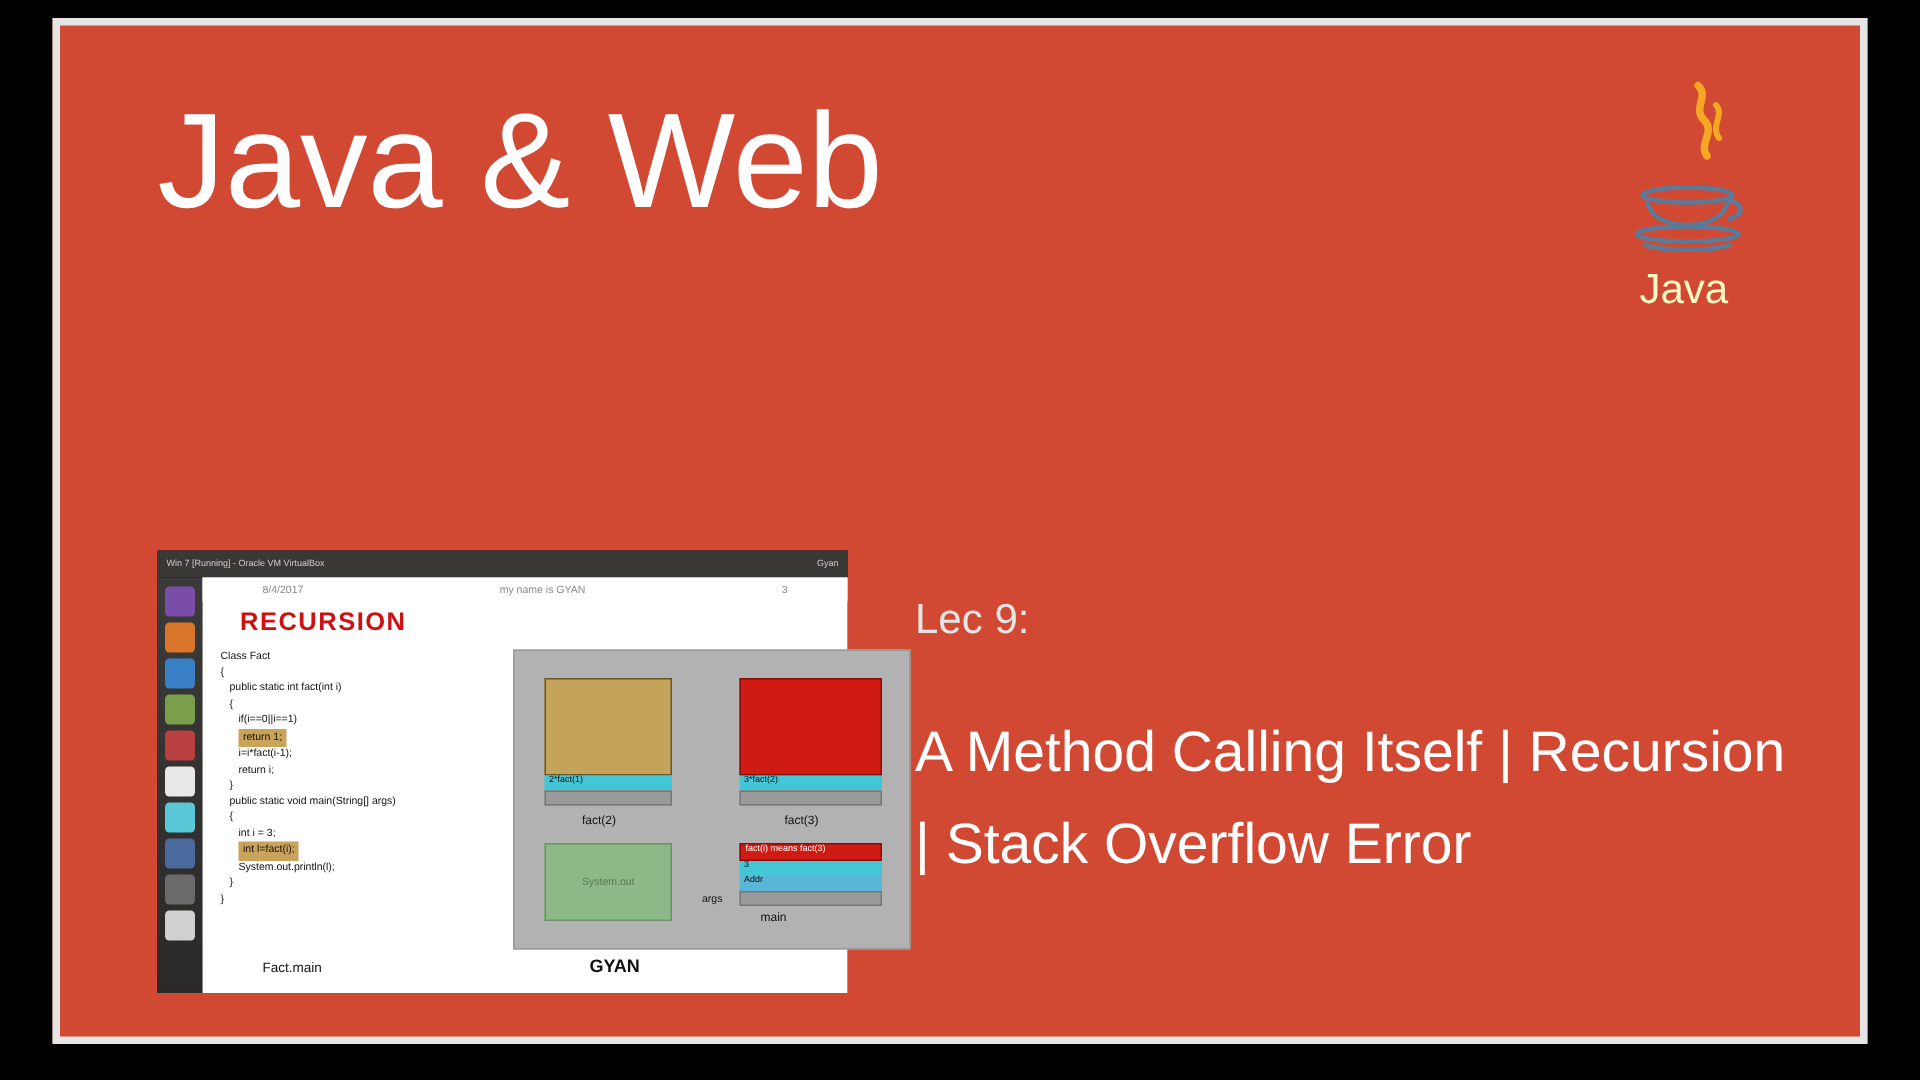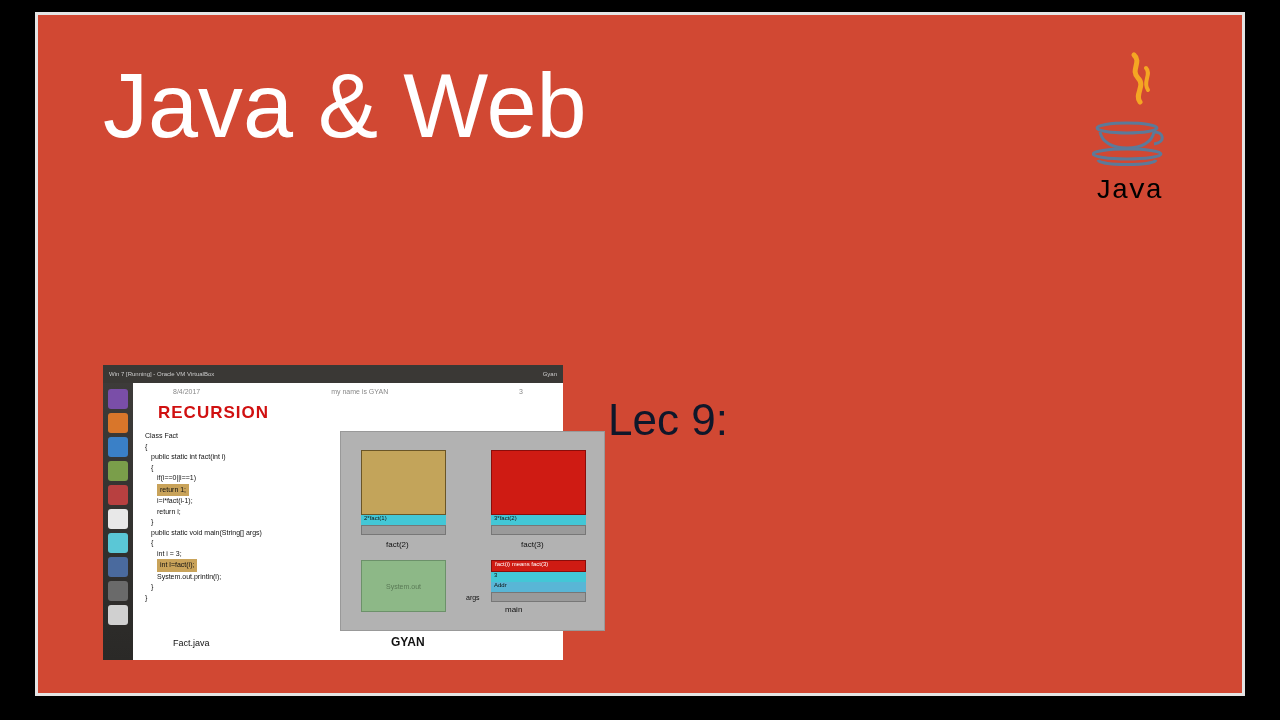--- a/index.html
+++ b/index.html
@@ -10,21 +10,21 @@
       overflow: hidden;
       font-family: 'Segoe UI Light', 'Segoe UI', Arial, sans-serif;
     }
     .slide {
       position: absolute;
       left: 35px;
       top: 12px;
       width: 1210px;
       height: 684px;
       background: #d14833;
-      border: 3px solid #e5e5e5;
+      border: 5px solid #e5e5e5;
     }
     .main-title {
       position: absolute;
       left: 65px;
       top: 40px;
       font-size: 90px;
       font-weight: 300;
       color: #fff;
       letter-spacing: 0px;
     }
@@ -58,30 +58,30 @@
       width: 80px;
       height: 50px;
     }
     .cup-body svg { width: 100%; height: 100%; }
     .java-text {
       position: absolute;
       left: 18px;
       top: 125px;
       font-size: 28px;
       font-weight: 400;
-      color: #000000;
-      font-family: Liberation Mono, monospace;
+      color: #fef9c3;
+      font-family: Liberation Sans, sans-serif;
     }
     .lecture-label {
       position: absolute;
       left: 570px;
       top: 380px;
-      font-size: 44px;
-      font-weight: 300;
-      color: #0f172a;
+      font-size: 28px;
+      font-weight: 300;
+      color: #e5e5e5;
       font-family: 'Segoe UI Light', 'Segoe UI', Arial, sans-serif;
       font-stretch: condensed;
     }
     .lecture-desc {
       position: absolute;
       left: 570px;
       top: 455px;
       font-size: 38px;
       font-weight: 300;
       color: #fff;
@@ -207,20 +207,24 @@
         <path d="M8 12 C10 22, 20 28, 35 28 C50 28, 60 22, 62 12" fill="none" stroke="#5c7a99" stroke-width="3"></path>
         <ellipse cx="35" cy="34" rx="34" ry="5" fill="none" stroke="#5c7a99" stroke-width="3"></ellipse>
         <path d="M6 40 C8 46, 62 46, 64 40" fill="none" stroke="#5c7a99" stroke-width="3"></path>
         <path d="M62 12 C72 12, 74 22, 62 24" fill="none" stroke="#5c7a99" stroke-width="3"></path>
       </svg>
     </div>
     <div class="java-text">Java</div>
   </div>
 
   <div class="lecture-label">Lec 9:</div>
+  <div class="lecture-desc">
+    <span>A Method Calling Itself | Recursion</span><br>
+    <span>| Stack Overflow Error</span>
+  </div>
 
   <div class="thumb">
     <div class="thumb-titlebar">
       <span>Win 7 [Running] - Oracle VM VirtualBox</span>
       <span>Gyan</span>
     </div>
     <div class="thumb-sidebar">
       <div class="sb-icon" style="background:#7a4ea8"></div>
       <div class="sb-icon" style="background:#d9762a"></div>
       <div class="sb-icon" style="background:#3a80c7"></div>
@@ -268,17 +272,17 @@
         <div class="stack-box lbl-fact3">fact(3)</div>
         <div class="stack-box sb-green">System.out</div>
         <div class="stack-box sb-red-c">fact(i) means fact(3)</div>
         <div class="stack-box sb-cyan-c">3</div>
         <div class="stack-box sb-cyan-d">Addr</div>
         <div class="stack-box sb-gray-c"></div>
         <div class="stack-box lbl-args">args</div>
         <div class="stack-box lbl-main">main</div>
       </div>
       <div class="lbl-stack">GYAN</div>
-      <div class="thumb-fname">Fact.java</div>
+      <div class="thumb-fname">Fact.main</div>
     </div>
   </div>
 
 </div>
 
 </body></html>

